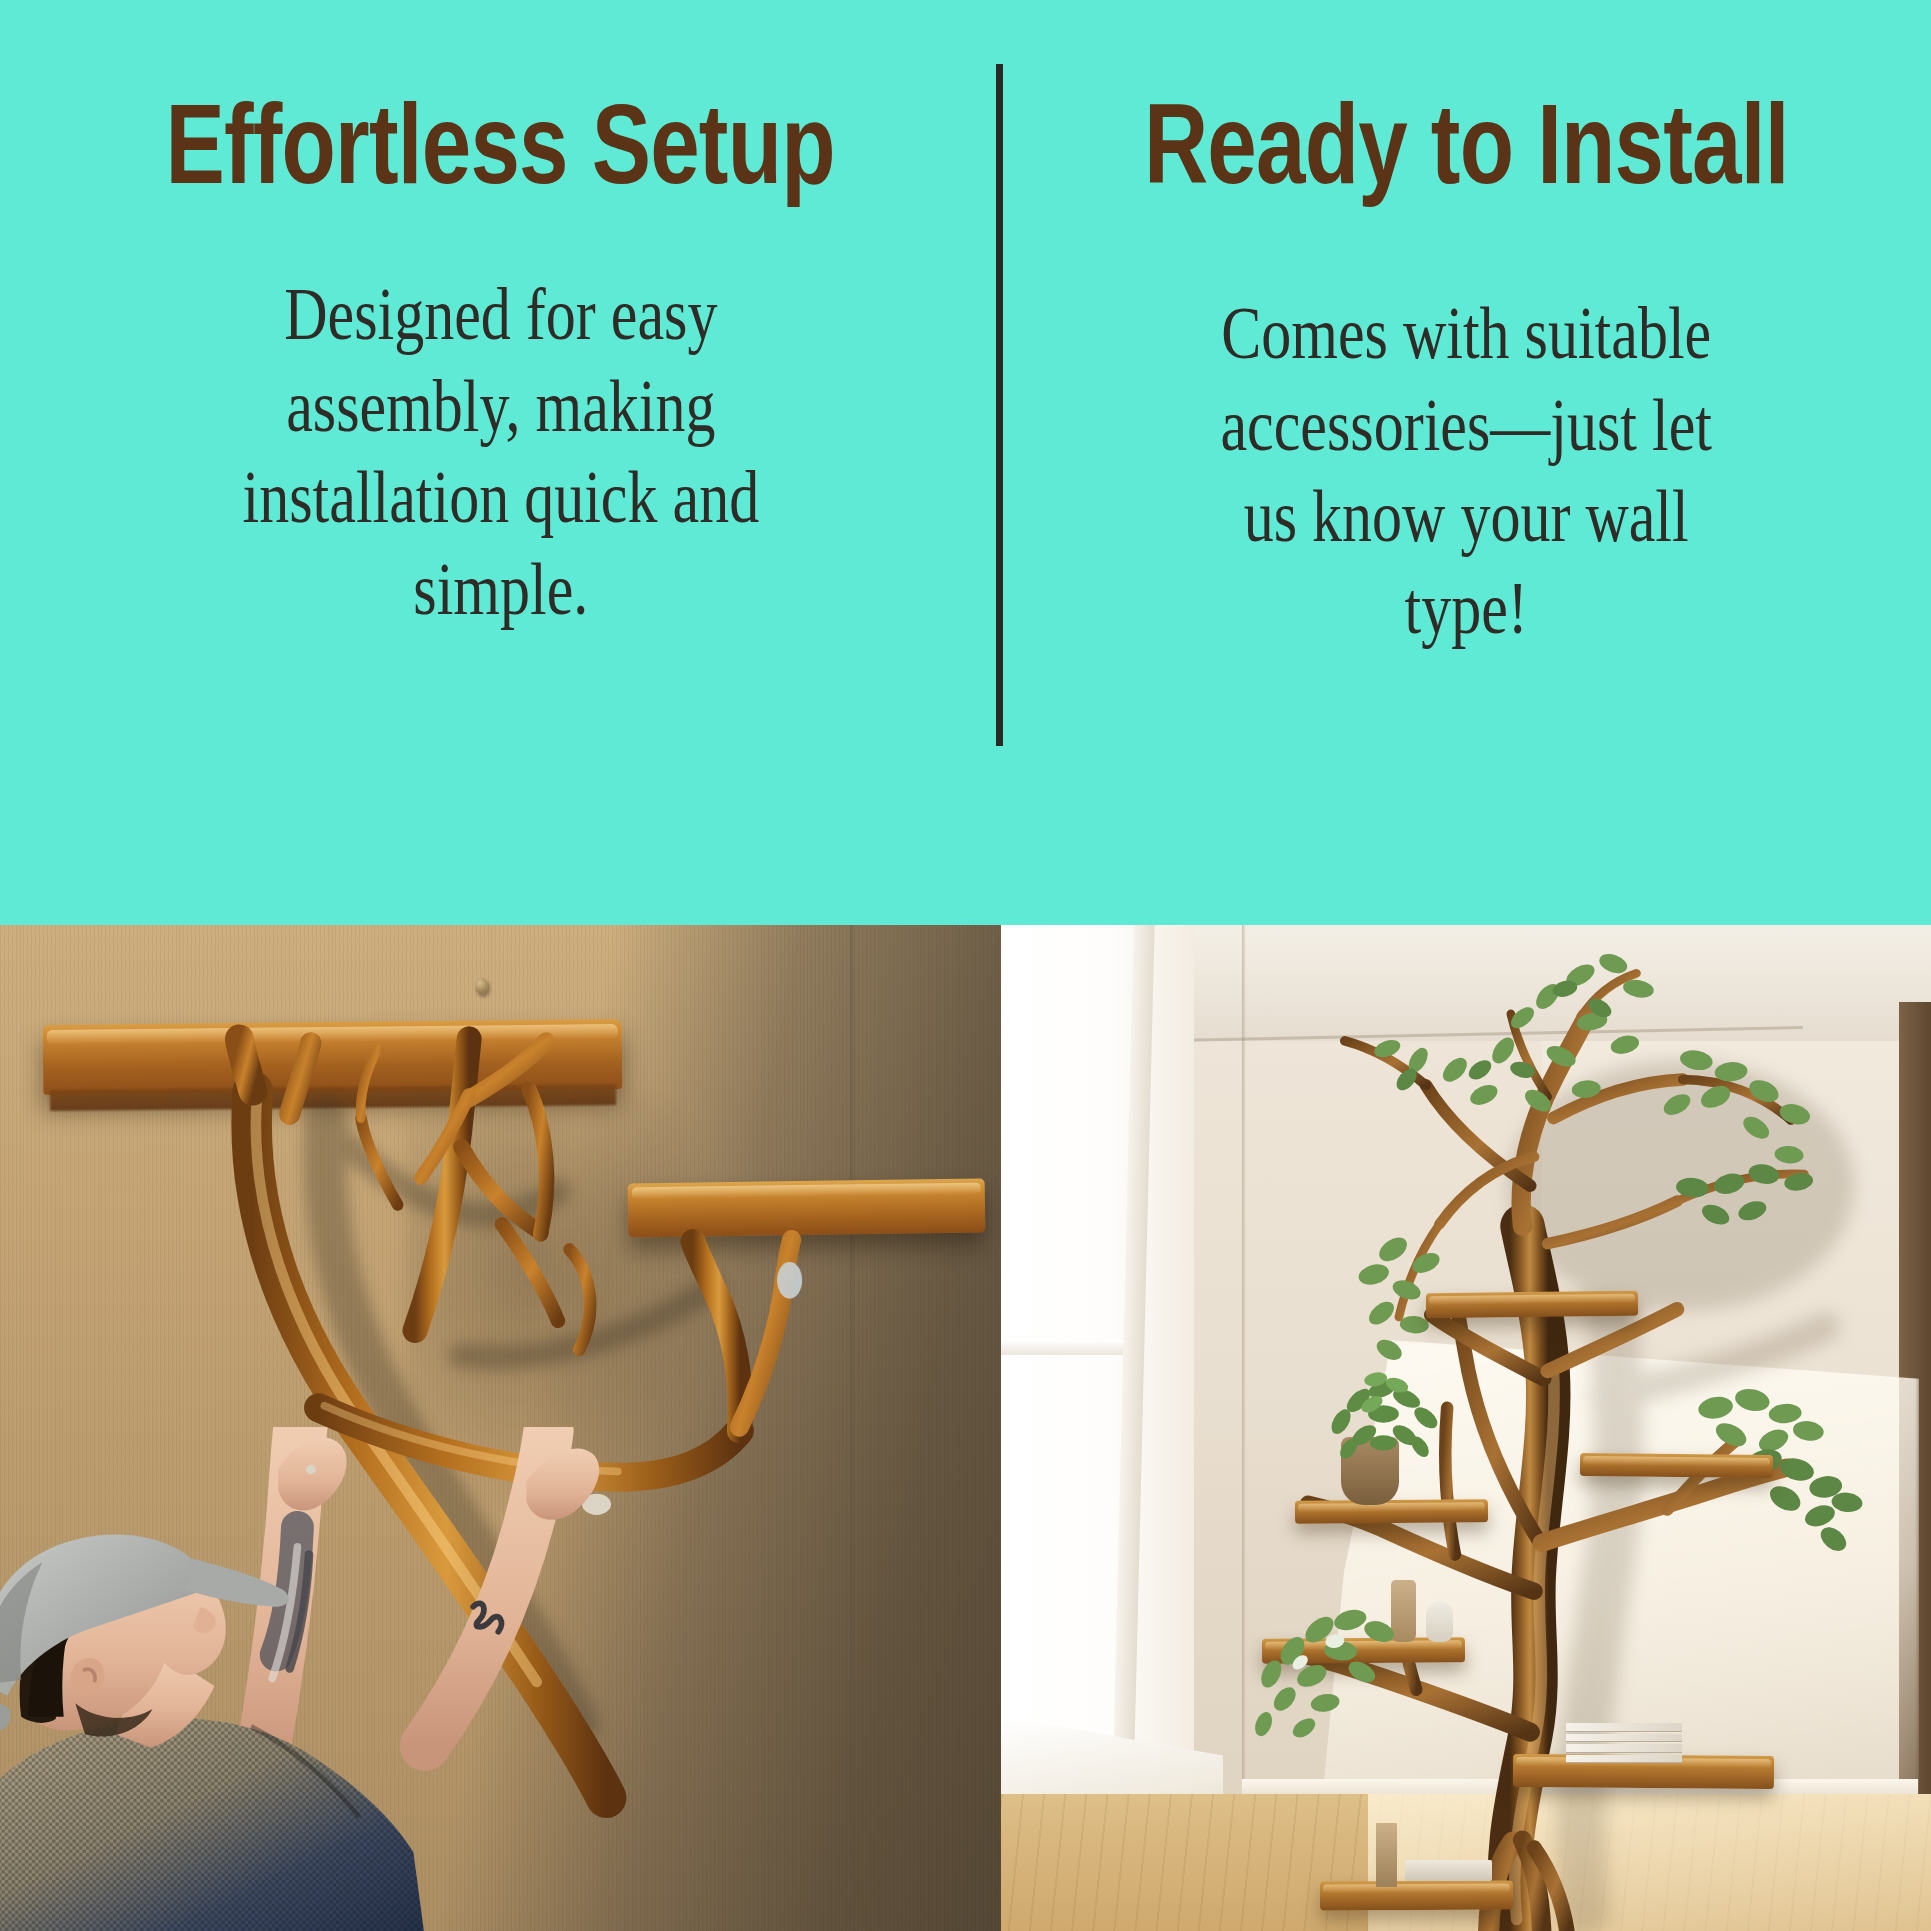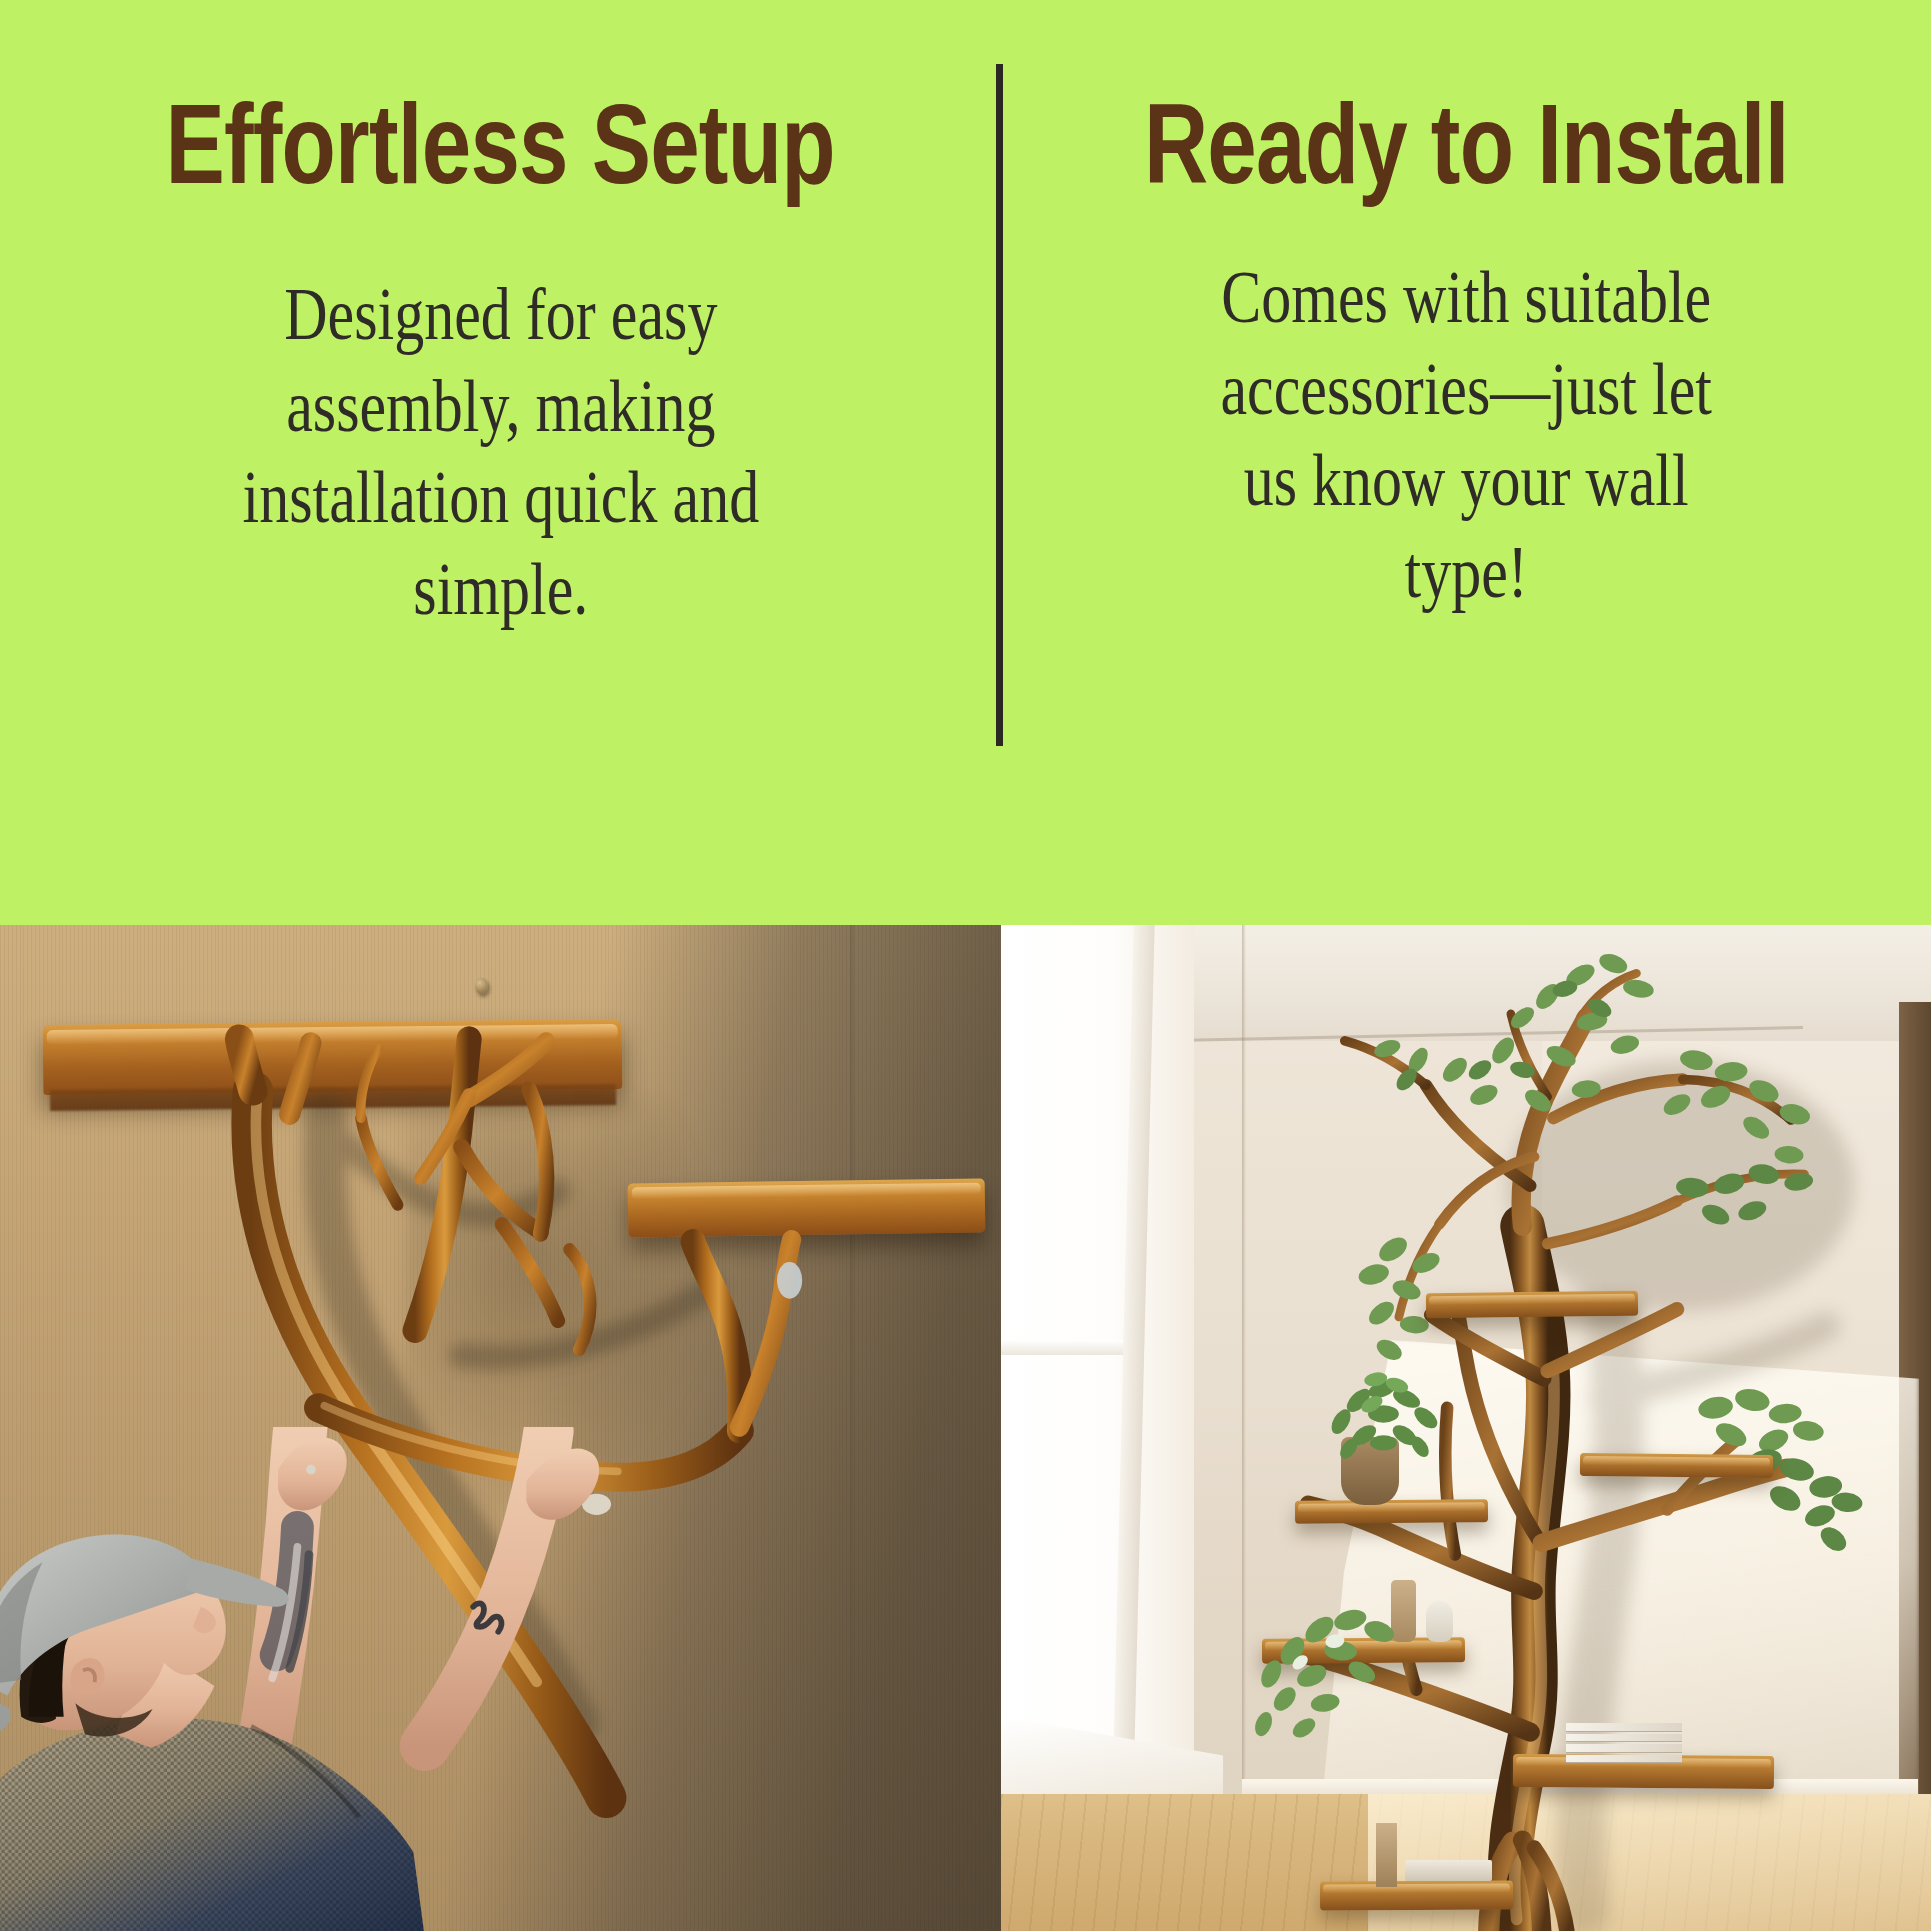--- a/index.html
+++ b/index.html
@@ -2,21 +2,21 @@
 <html><head>
 <meta charset="utf-8">
 <style>
   html,body{margin:0;padding:0;}
   body{
     width:1931px;height:1931px;
     background:#ffffff;
     font-family:"Liberation Serif", serif;
     overflow:hidden;
   }
-  .page{position:relative;width:1931px;height:1931px;background:#bef264;}
+  .page{position:relative;width:1931px;height:1931px;background:#5eead4;}
 
   
   .text-section{
     position:absolute;left:0;top:0;width:1931px;height:869px;
     display:flex;flex-direction:row;
   }
   .col{
     position:relative;
     width:1001px;
     box-sizing:border-box;
@@ -46,21 +46,21 @@
     font-size:75px;
     line-height:1.22;
     color:#2f2b27;
     text-align:center;
     transform:scaleX(0.80);
     transform-origin:center top;
     white-space:pre-line;
     margin:0;
   }
   .col.left .body-wrap{margin-top:67px;width:100%;display:flex;justify-content:center;}
-  .col.right .body-wrap{margin-top:50px;width:100%;display:flex;justify-content:center;}
+  .col.right .body-wrap{margin-top:86px;width:100%;display:flex;justify-content:center;}
 
   .divider{
     position:absolute;
     left:996px;top:64px;
     width:6.8px;height:682px;
     background:#2b2823;
   }
 
   
   .photos{

